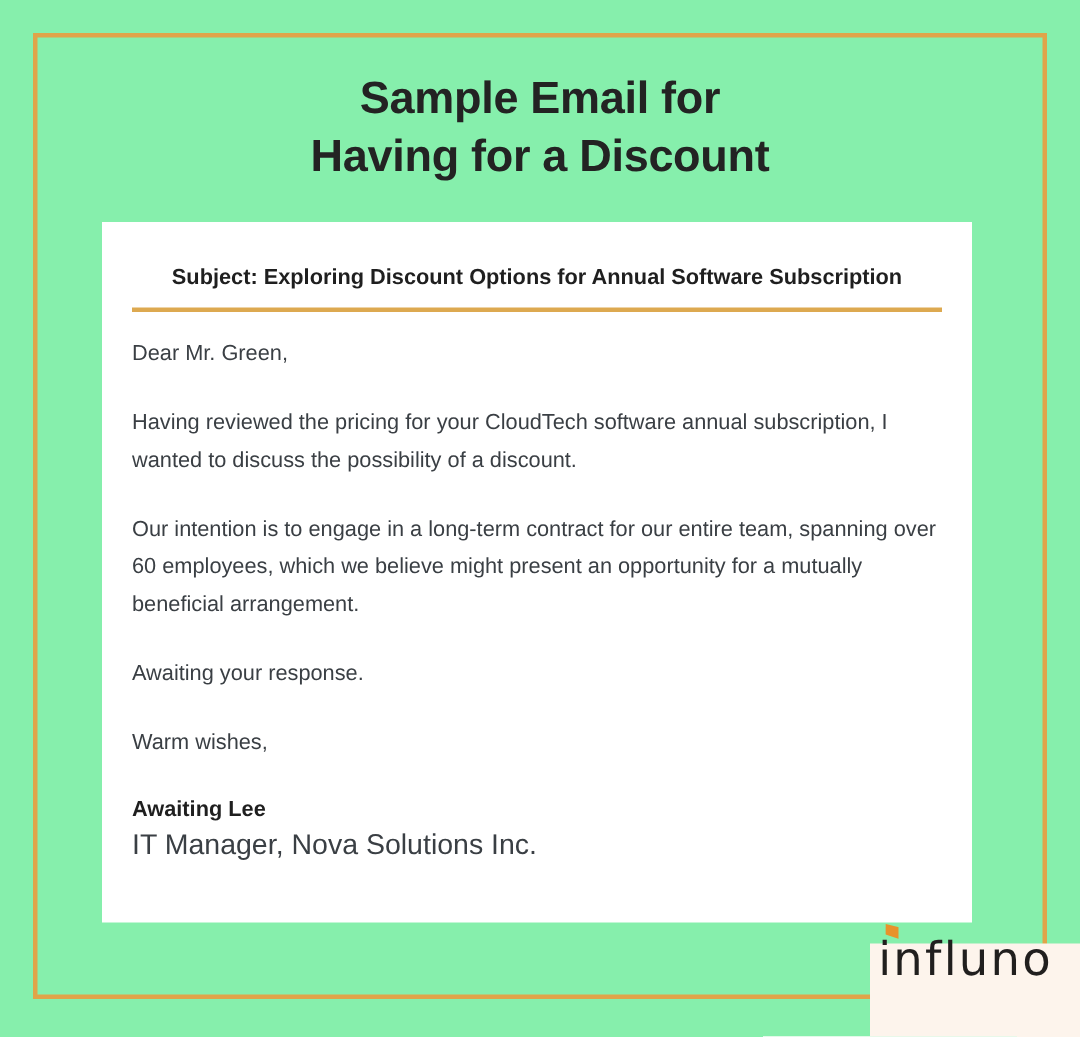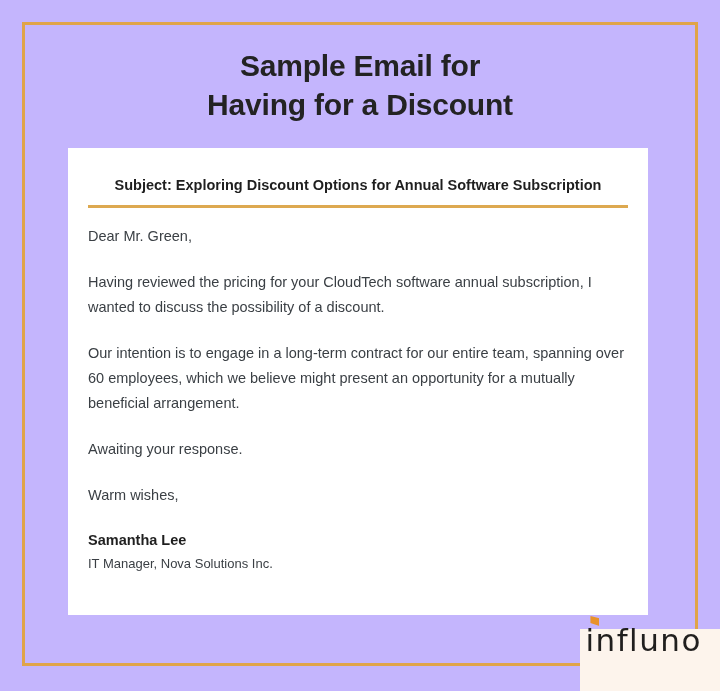--- a/index.html
+++ b/index.html
@@ -11,21 +11,21 @@
     height: 691px;
     background: #fffdfa;
     font-family: "Liberation Sans", sans-serif;
     overflow: hidden;
   }
 
   .poster {
     position: relative;
     width: 720px;
     height: 691px;
-    background: #c4b5fd;
+    background: #86efac;
     box-sizing: border-box;
   }
 
   
   .frame {
     position: absolute;
     left: 22px;
     top: 22px;
     width: 676px;
     height: 644px;
@@ -99,21 +99,21 @@
   .para:last-child { margin-bottom: 0; }
 
   .sig-name {
     font-size: 14.5px;
     line-height: 23px;
     font-weight: bold;
     color: #1f1f1f;
     margin: 0;
   }
   .sig-role {
-    font-size: 13px;
+    font-size: 19px;
     line-height: 23px;
     color: #3a3f44;
     margin: 0;
   }
 
   .logo {
     position: absolute;
     right: 18px;
     bottom: 26px;
     display: flex;
@@ -157,21 +157,21 @@
 
     <hr class="divider">
 
     <div class="body-text">
       <p class="para">Dear Mr. Green,</p>
       <p class="para">Having reviewed the pricing for your CloudTech software annual subscription, I wanted to discuss the possibility of a discount.</p>
       <p class="para">Our intention is to engage in a long-term contract for our entire team, spanning over 60 employees, which we believe might present an opportunity for a mutually beneficial arrangement.</p>
       <p class="para">Awaiting your response.</p>
       <p class="para">Warm wishes,</p>
 
-      <p class="sig-name">Samantha Lee</p>
+      <p class="sig-name">Awaiting Lee</p>
       <p class="sig-role">IT Manager, Nova Solutions Inc.</p>
     </div>
 
   </div>
 
   <div class="logo">
     <span class="logo-wordmark">influno<span class="logo-flag"></span></span>
 
   </div>
 

